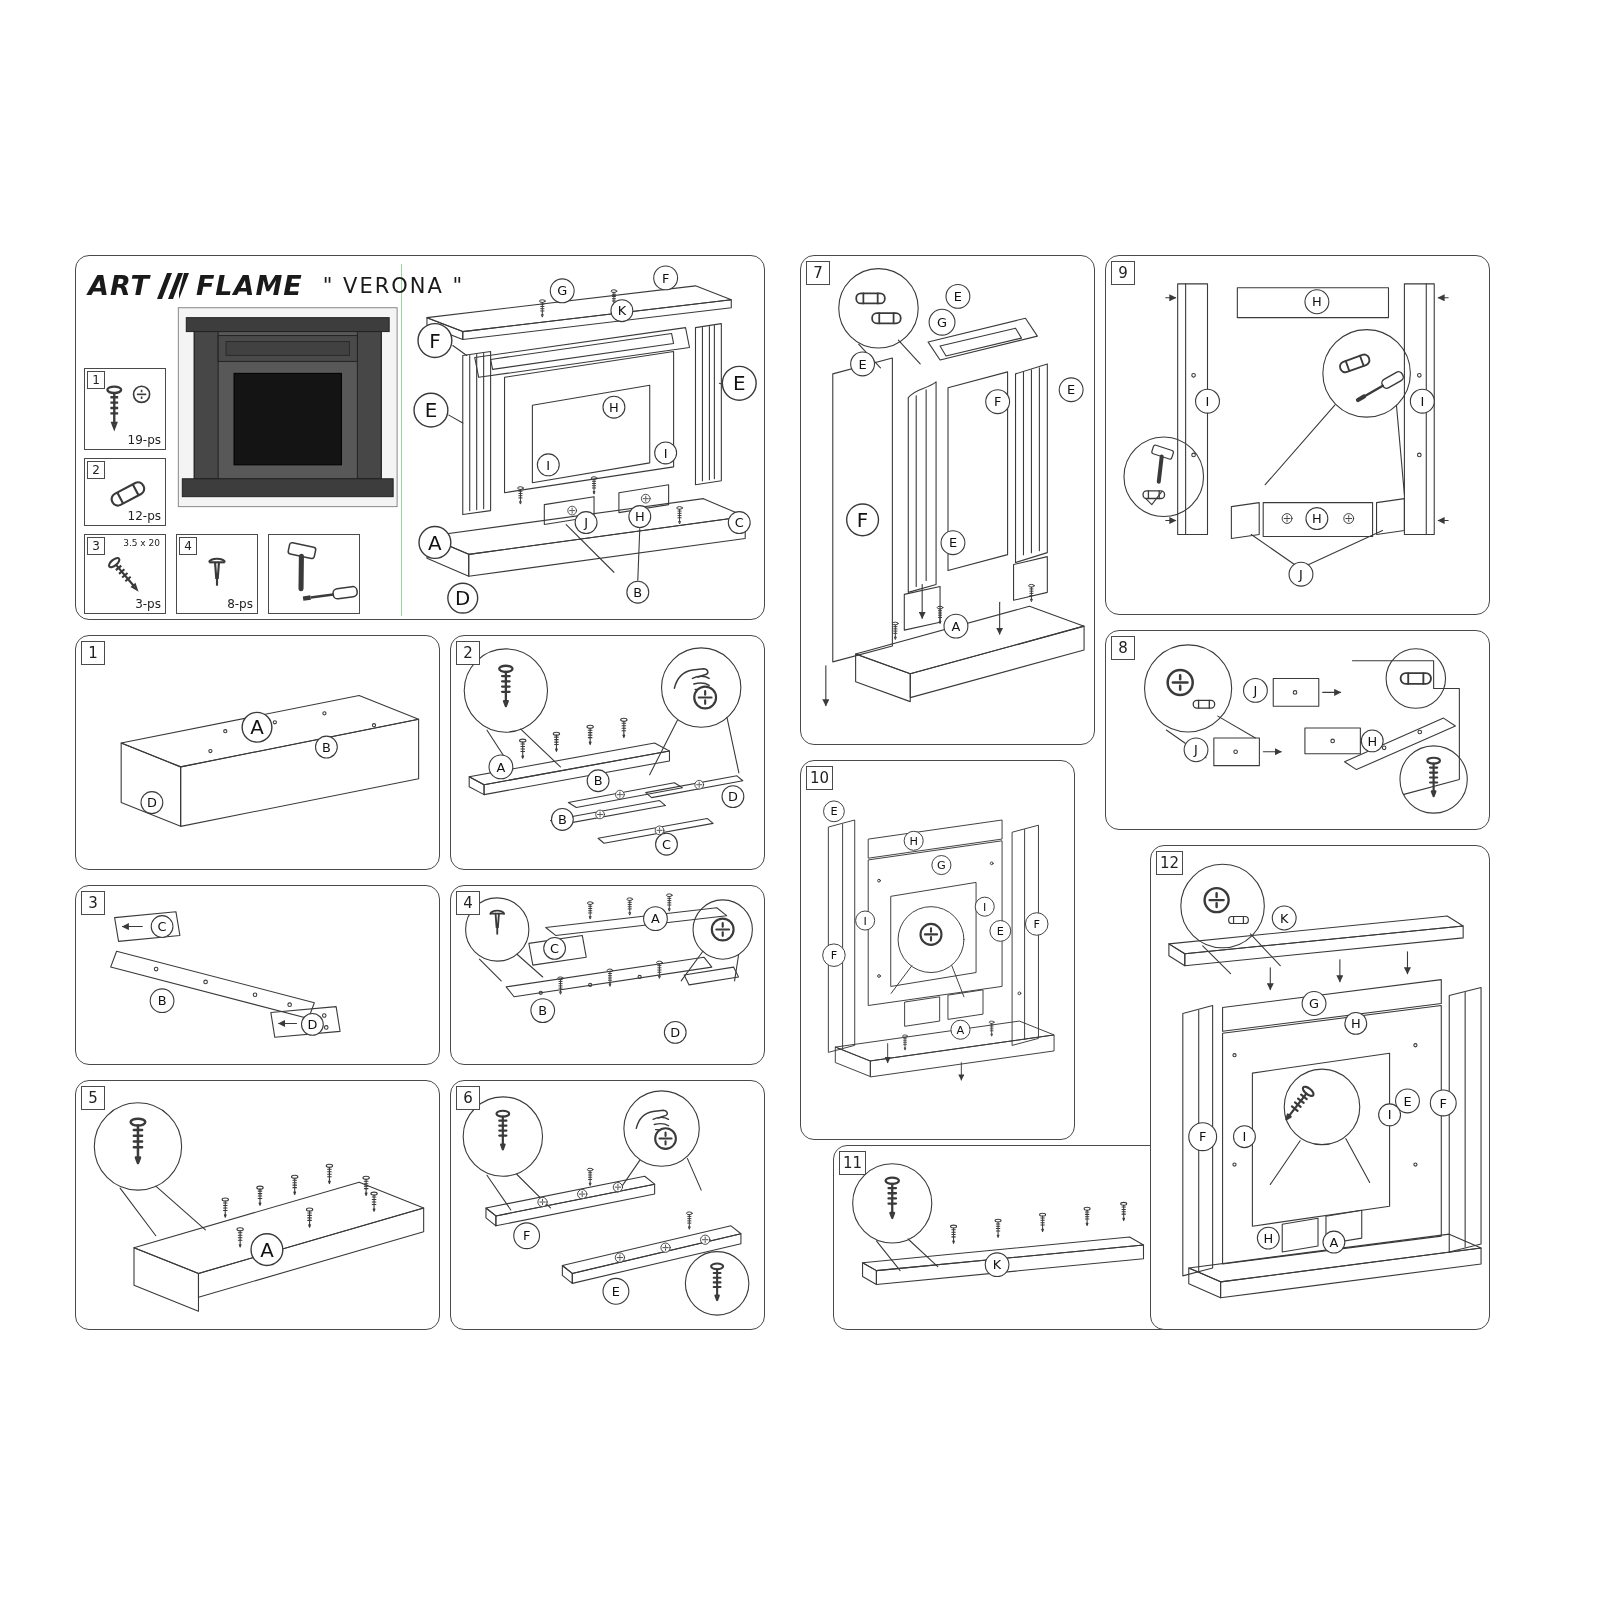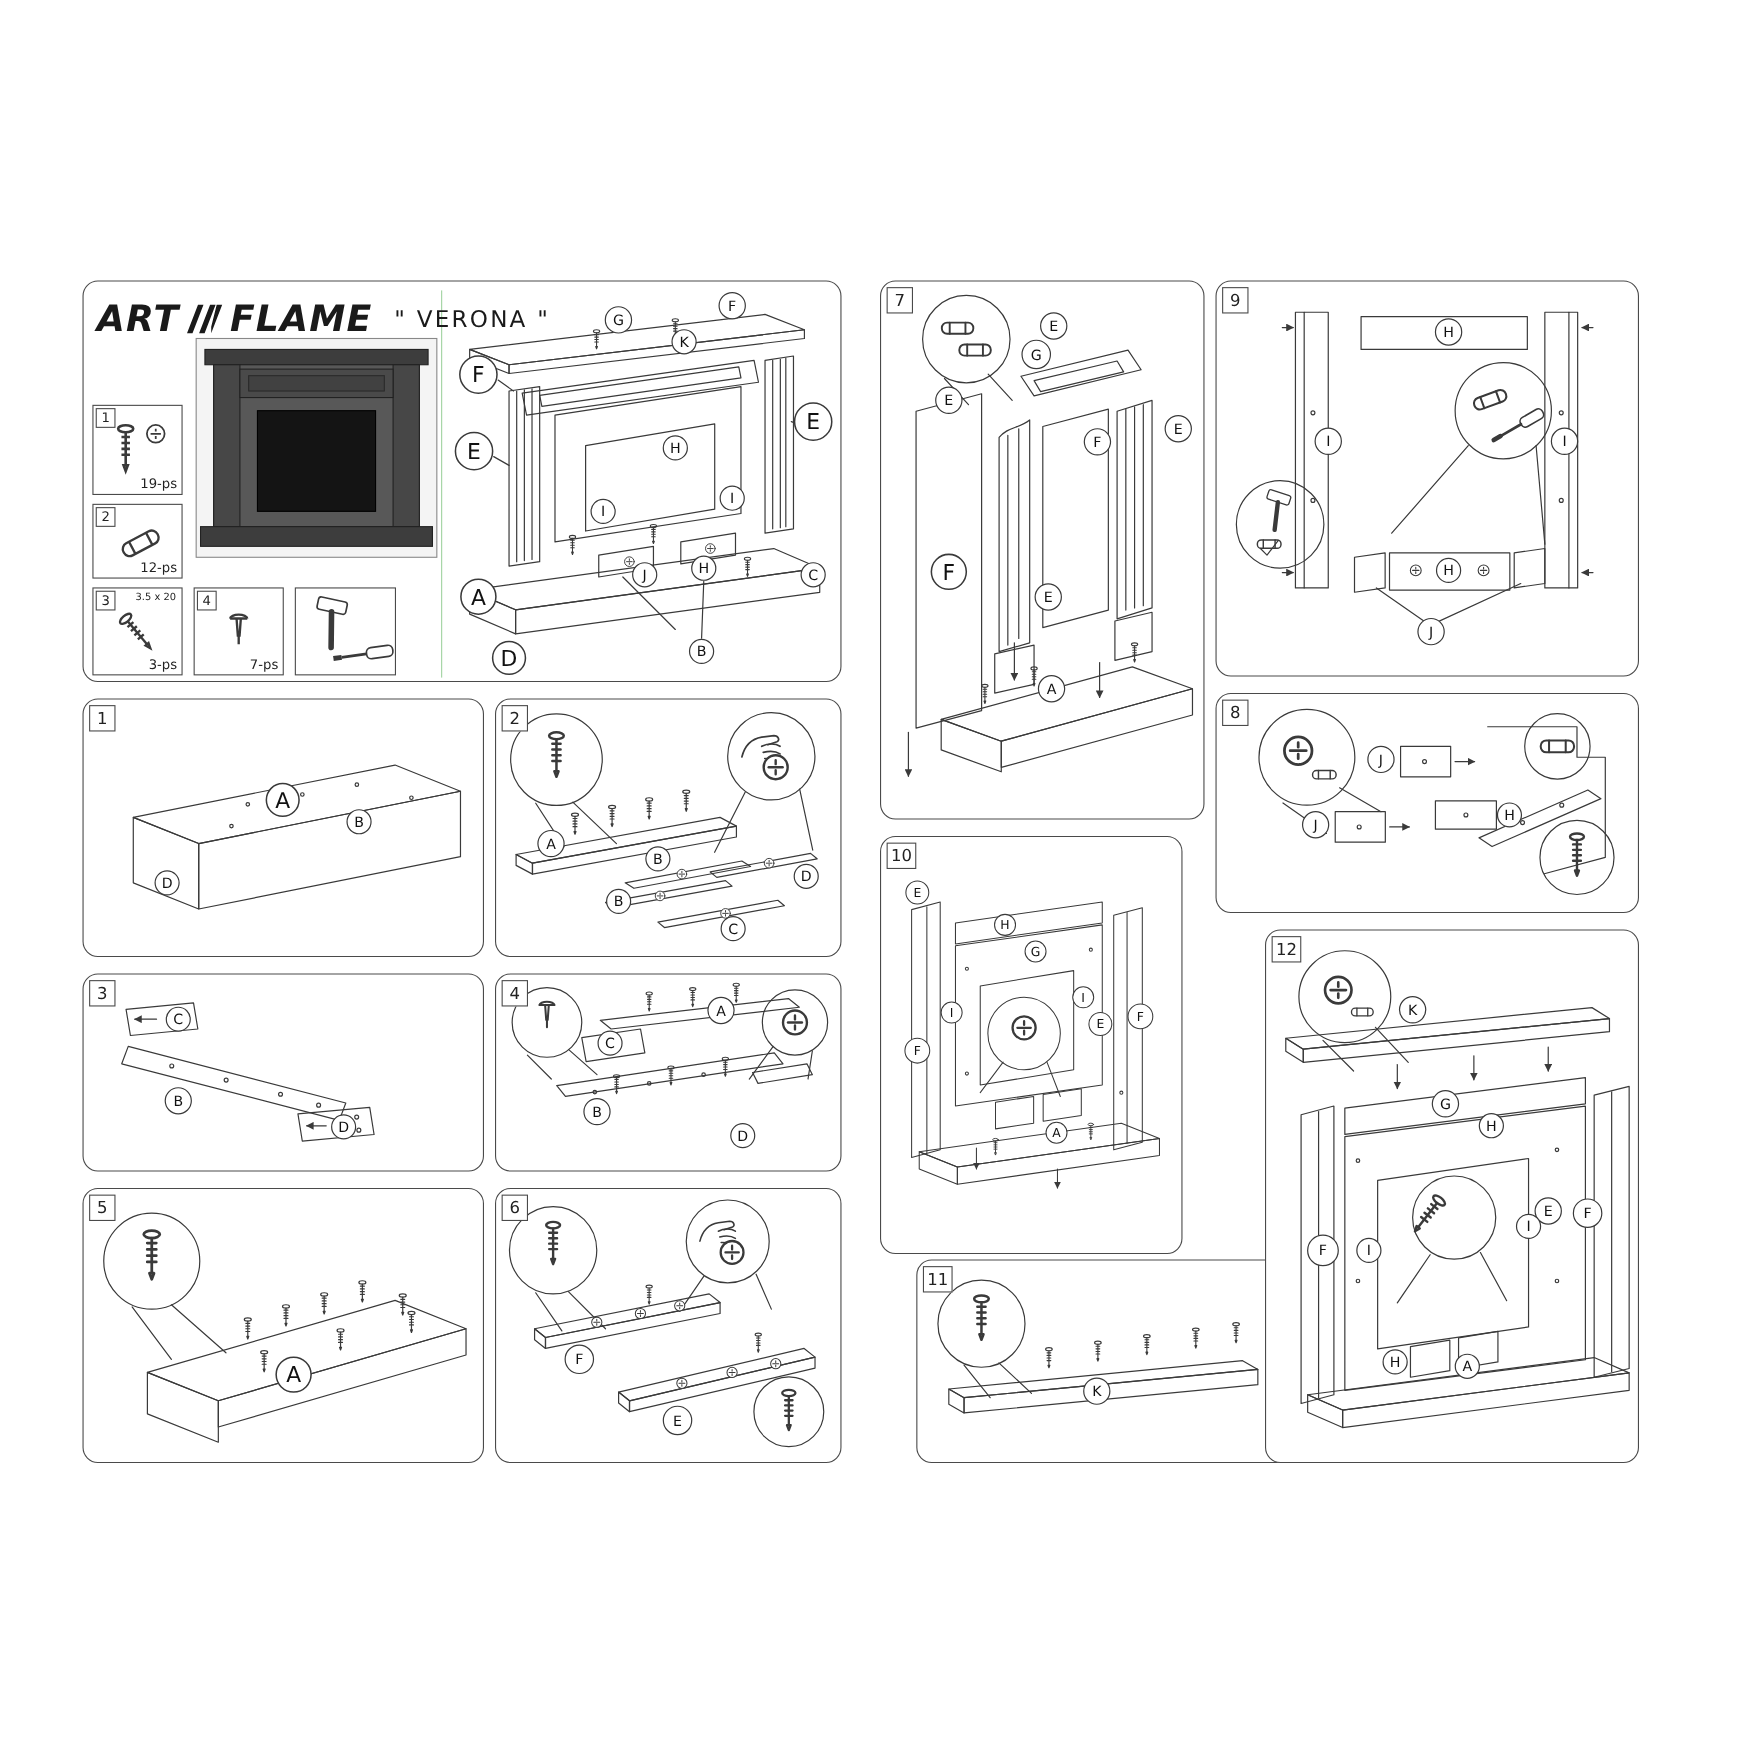--- a/index.html
+++ b/index.html
@@ -9,21 +9,21 @@
   .panel{position:absolute;border:1.6px solid #4a4a4a;border-radius:14px;background:#fff}
   .numbox{position:absolute;top:5px;left:5px;min-width:24px;height:24px;border:1.4px solid #4a4a4a;
           display:flex;align-items:center;justify-content:center;font-size:15px;background:#fff;z-index:3;padding:0 3px}
   .art-svg{position:absolute;left:0;top:0;width:100%;height:100%}
   .art{stroke:#3a3a3a;fill:none;stroke-width:1.1;stroke-linejoin:round;stroke-linecap:round}
   .lbl circle{fill:#fff;stroke:#3a3a3a;stroke-width:1.1}
   .lbl text{fill:#111;font-size:13px;text-anchor:middle;font-family:"DejaVu Sans",sans-serif}
   .lbl.big circle{stroke-width:1.4}
   .lbl.big text{font-size:20px}
   .brandrow{position:absolute;left:12px;top:14px;display:flex;align-items:center;gap:6px;z-index:2}
-  .brand{font-size:33px;font-weight:bold;font-style:italic;letter-spacing:1px;color:#1a1a1a}
+  .brand{font-size:27px;font-weight:bold;font-style:italic;letter-spacing:1px;color:#1a1a1a}
   .product{font-size:21px;color:#1a1a1a;margin-left:14px;letter-spacing:2px}
   .hwbox{position:absolute;border:1.3px solid #4a4a4a;background:#fff}
   .hwnum{position:absolute;top:2px;left:2px;width:18px;height:18px;border:1.2px solid #4a4a4a;
          display:flex;align-items:center;justify-content:center;font-size:12px;background:#fff}
   .hwqty{position:absolute;right:4px;bottom:2px;font-size:12px}
   .hwsize{position:absolute;right:5px;top:3px;font-size:9px}
   .greenline{position:absolute;width:1px;background:#9fd29f}
 </style>
 </head>
 <body>
@@ -102,21 +102,21 @@
     <svg class="art-svg" viewBox="0 0 82 80">
       <use href="#screwV" transform="translate(28,26) rotate(-40) scale(2)"></use>
     </svg>
     <div class="hwqty">3-ps</div>
   </div>
   <div class="hwbox" style="left:100px;top:278px;width:82px;height:80px">
     <div class="hwnum">4</div>
     <svg class="art-svg" viewBox="0 0 82 80">
       <use href="#tackG" transform="translate(41,28) scale(2)"></use>
     </svg>
-    <div class="hwqty">7-ps</div>
+    <div class="hwqty">8-ps</div>
   </div>
   <div class="hwbox" style="left:192px;top:278px;width:92px;height:80px">
     <svg class="art-svg" viewBox="0 0 92 80">
       <use href="#hamG" transform="translate(34,30) rotate(12) scale(1.3)"></use>
       <use href="#drvG" transform="translate(58,62) rotate(-8) scale(1.3)"></use>
     </svg>
   </div>
 
   <svg class="art-svg" viewBox="0 0 690 365">
     <g>

